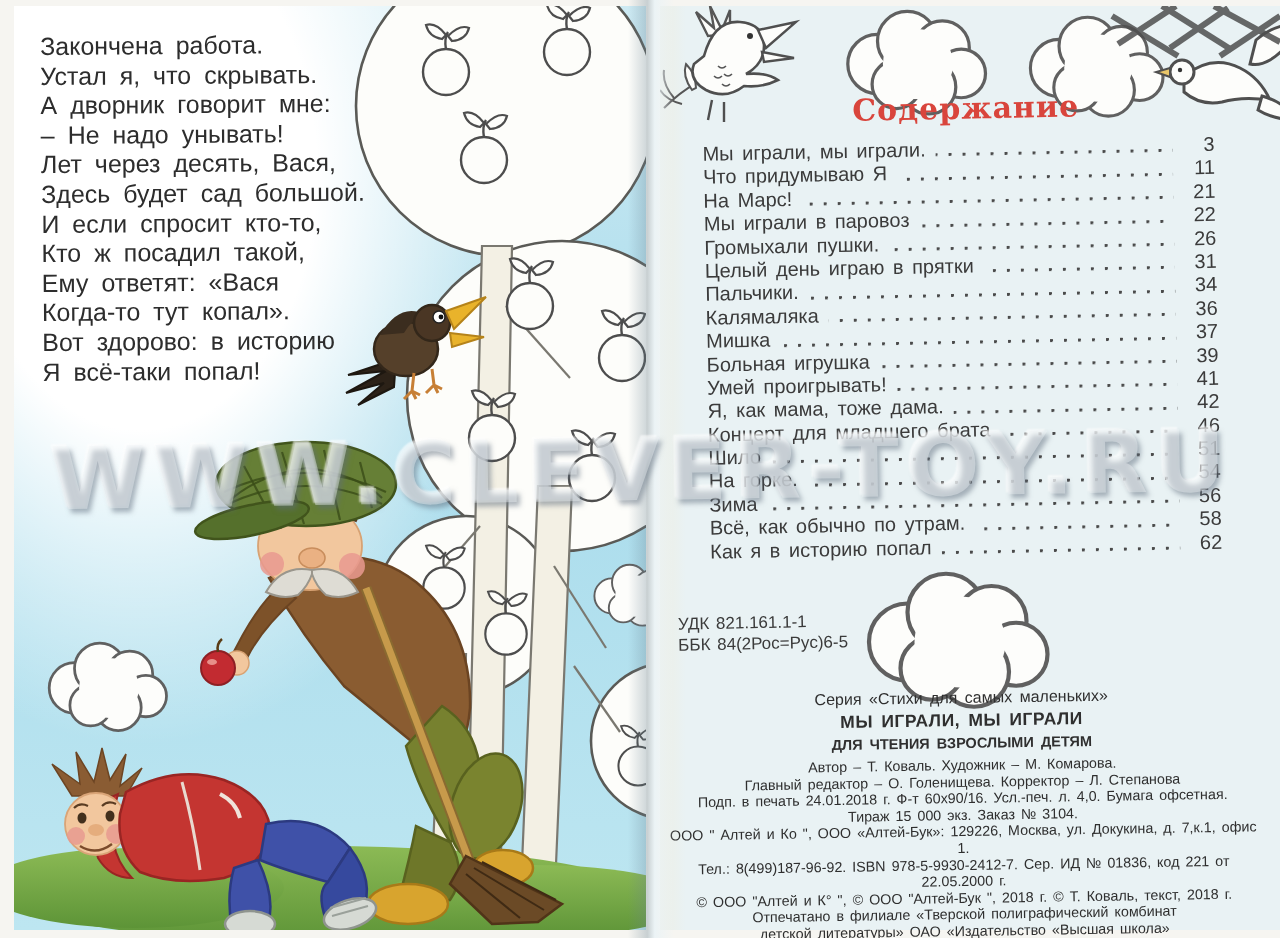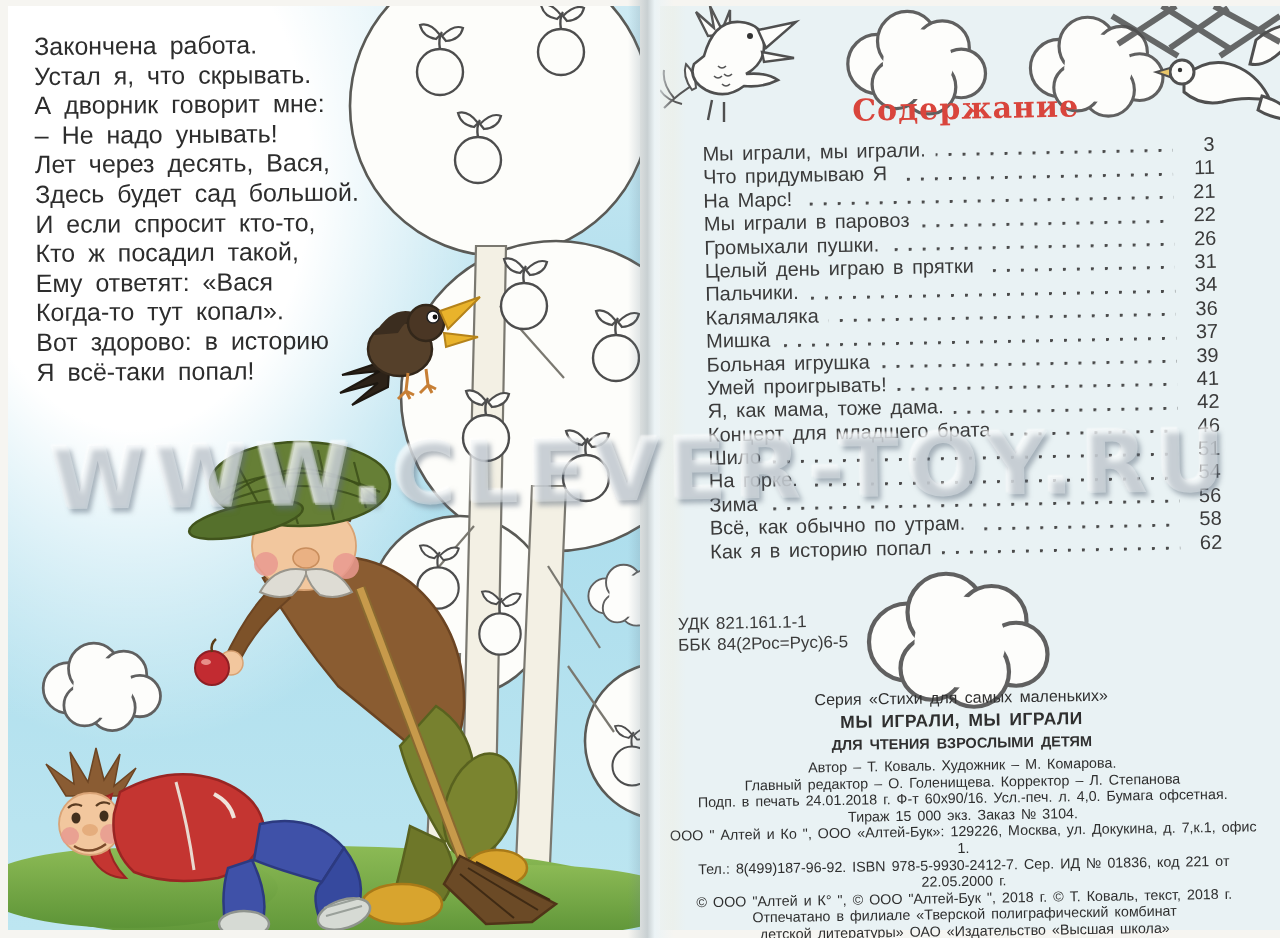--- a/index.html
+++ b/index.html
@@ -4,21 +4,21 @@
 <style>
   html,body{margin:0;padding:0;}
   body{
     width:1280px;height:938px;position:relative;overflow:hidden;
     background:#f6f5f1;
     font-family:"Liberation Sans",sans-serif;
   }
   .spread{position:absolute;inset:0;}
   .page{position:absolute;top:6px;height:924px;}
   .page-left{
-    left:8px;width:632px;
+    left:14px;width:632px;
     background:linear-gradient(180deg,#cdeaf3 0%,#aadcec 45%,#bde6f1 100%);
   }
   .page-right{
     left:660px;width:620px;
     background:#e9f2f4;
   }
   .page-right::before{
     content:"";position:absolute;left:0;top:0;bottom:0;width:26px;
     background:linear-gradient(90deg,#f0ecd9 0%,rgba(240,236,217,0) 100%);
     opacity:.55;

